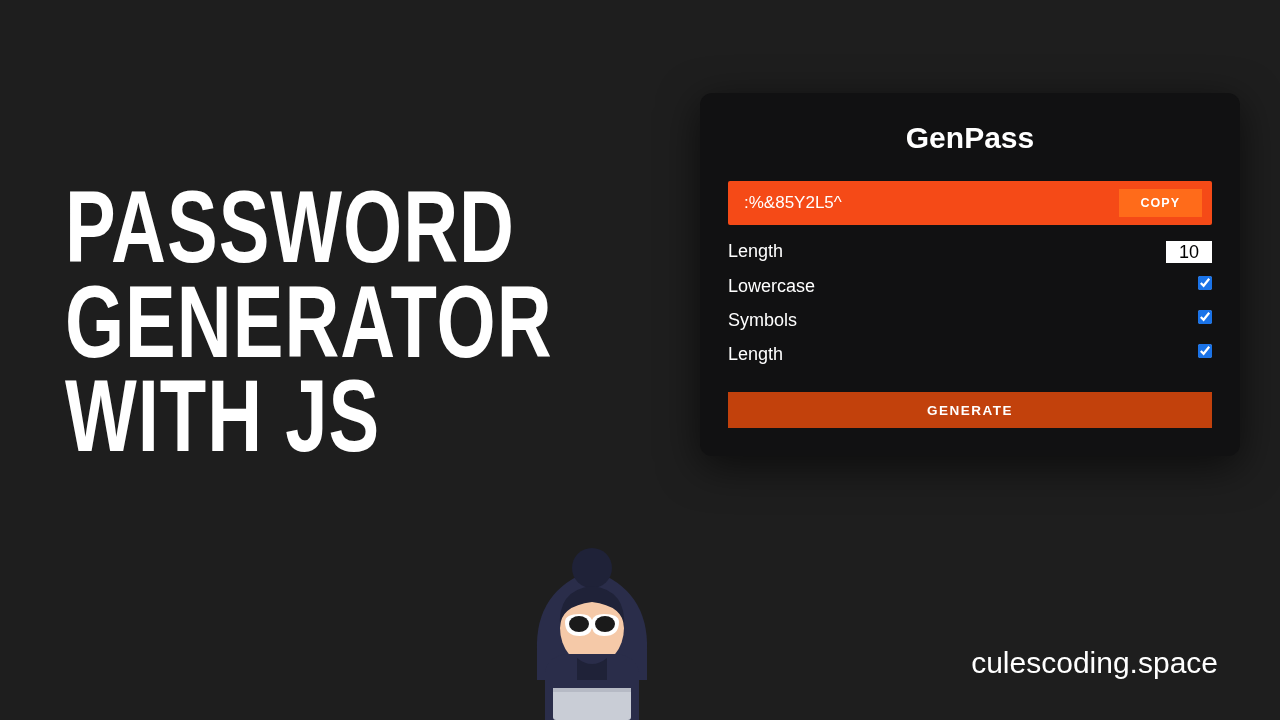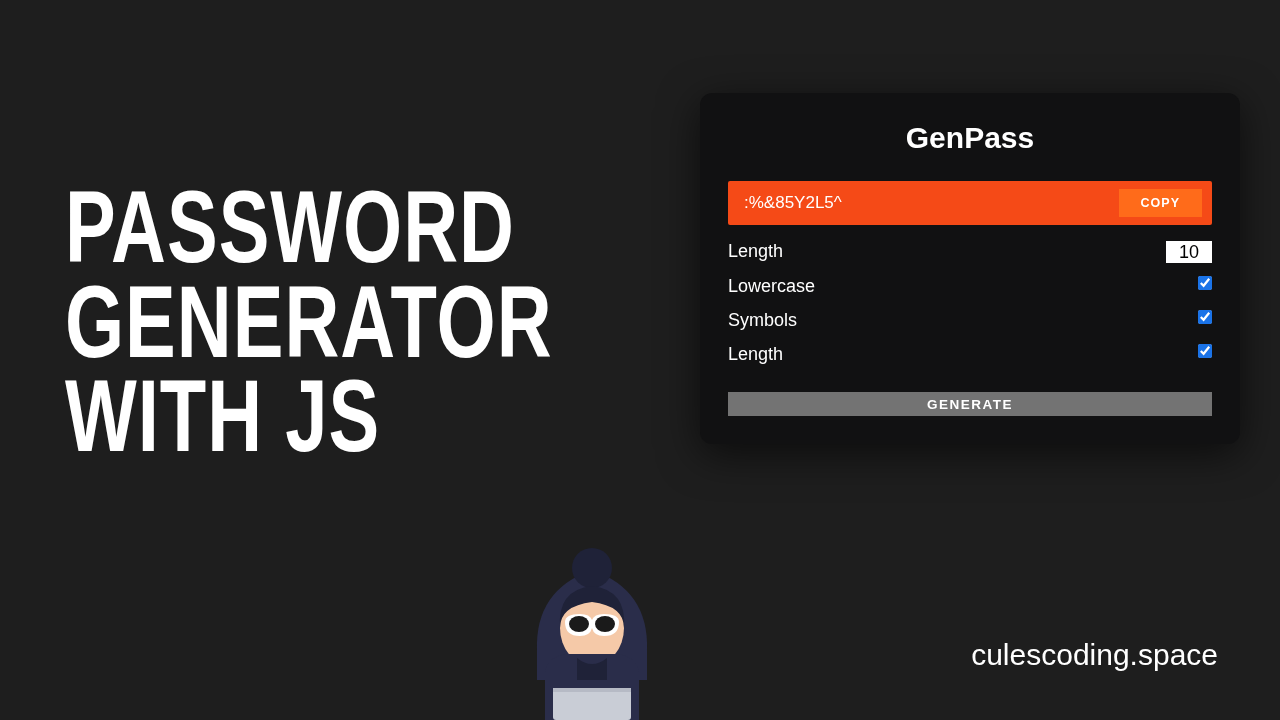--- a/index.html
+++ b/index.html
@@ -104,35 +104,35 @@
     
     .chk {
       width: 14px;
       height: 14px;
       accent-color: #1a73e8;
       cursor: pointer;
     }
     
     .gen-btn {
       width: 100%;
-      background: #737373;
+      background: #c2410c;
       color: #ffffff;
       border: none;
-      height: 24px;
+      height: 36px;
       font-size: 13.5px;
       font-weight: 700;
       letter-spacing: 1.5px;
       margin-top: 14px;
       cursor: pointer;
     }
     
     .site-url {
       position: absolute;
       right: 62px;
-      bottom: 48px;
+      bottom: 40px;
       color: #ffffff;
       font-size: 30px;
       font-weight: 400;
     }
     
     .avatar {
       position: absolute;
       left: 505px;
       bottom: 0;
       width: 174px;

